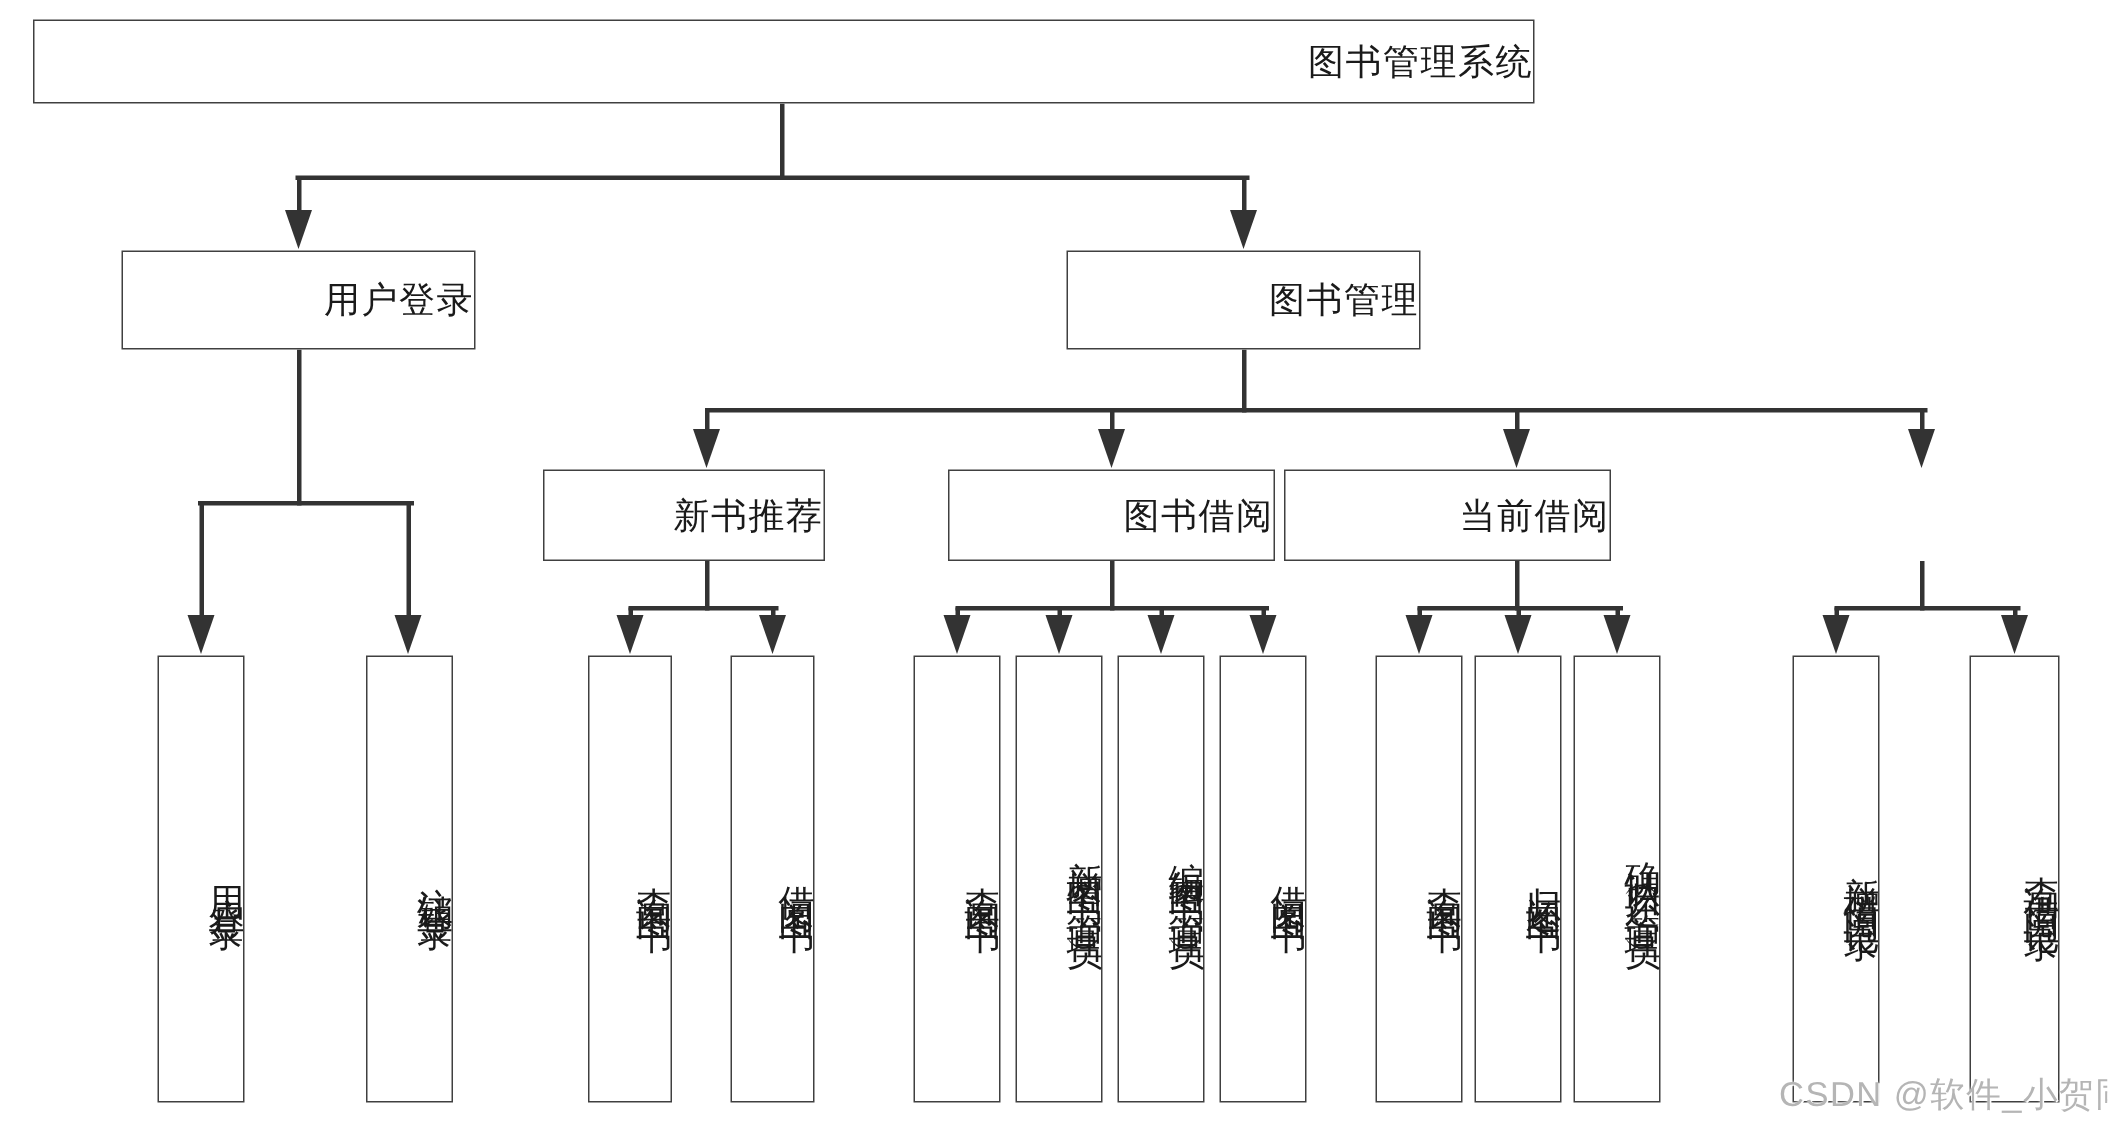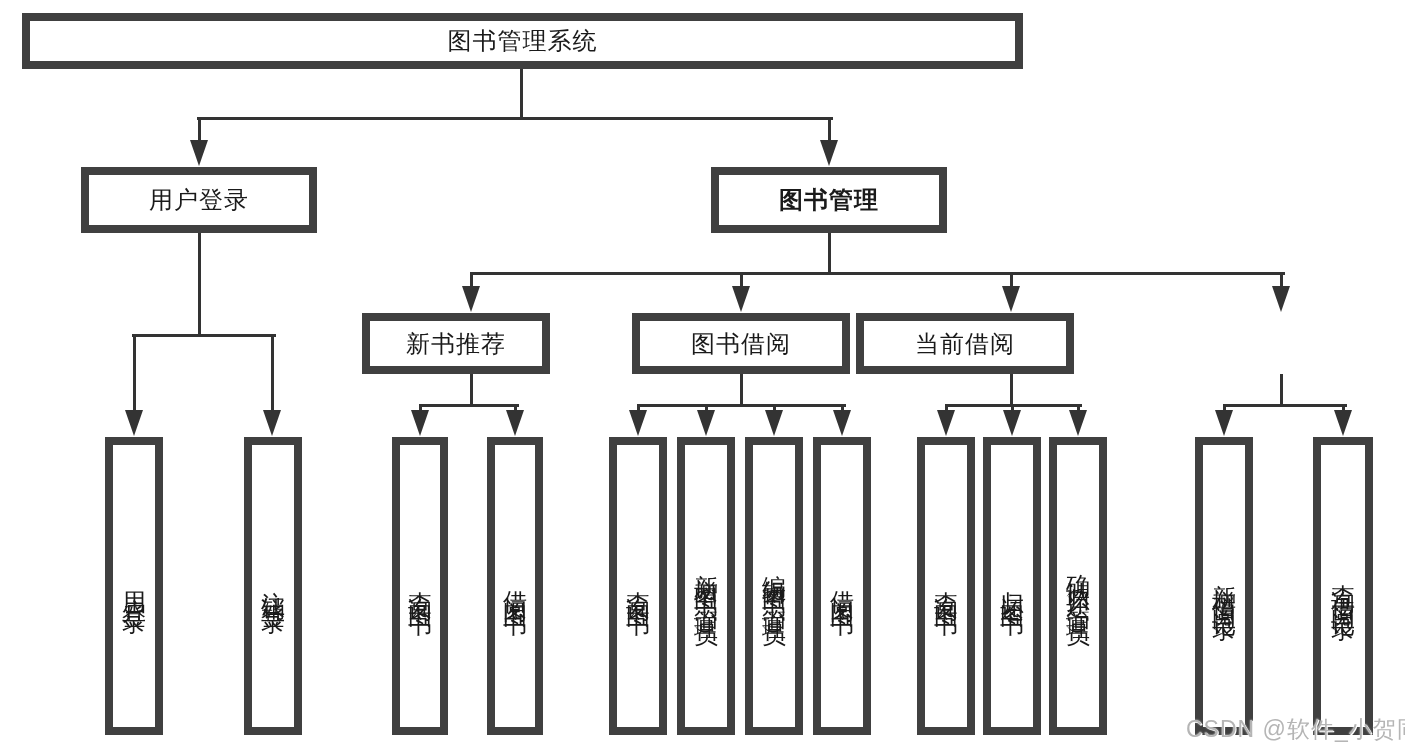--- a/index.html
+++ b/index.html
@@ -2,21 +2,21 @@
 <html><head>
 <meta charset="utf-8">
 <style>
   html,body { margin:0; padding:0; background:#ffffff; }
   #canvas {
     position:relative; width:1405px; height:747px; background:#ffffff;
     font-family:"Liberation Sans","DejaVu Sans",sans-serif; overflow:hidden;
   }
   .box {
     position:absolute; box-sizing:border-box; background:#ffffff;
-    border:8px solid #404040; display:flex; align-items:center; justify-content:center;
+    border:1px solid #404040; display:flex; align-items:center; justify-content:flex-end;
     color:#1a1a1a; z-index:2;
   }
   .box .lbl { font-size:24px; letter-spacing:1px; white-space:nowrap; }
   .vbox .lbl {
     writing-mode:vertical-rl; text-orientation:mixed;
     letter-spacing:7px; font-size:24px; line-height:1; white-space:nowrap;
   }
   .h-line,.v-line { position:absolute; background:#333333; z-index:1; }
   .arrowhead {
     position:absolute; width:0; height:0; z-index:1;
@@ -34,21 +34,21 @@
 
 <div id="canvas">
 
   <div class="box" style="left:22px; top:13px; width:1001px; height:56px;">
     <span class="lbl">图书管理系统</span>
   </div>
 
   <div class="box" style="left:81px; top:167px; width:236px; height:66px;">
     <span class="lbl">用户登录</span>
   </div>
-  <div class="box" style="left:711px; top:167px; width:236px; height:66px;font-weight:bold;">
+  <div class="box" style="left:711px; top:167px; width:236px; height:66px;">
     <span class="lbl">图书管理</span>
   </div>
 
   <div class="box" style="left:362px; top:313px; width:188px; height:61px;">
     <span class="lbl">新书推荐</span>
   </div>
   <div class="box" style="left:632px; top:313px; width:218px; height:61px;">
     <span class="lbl">图书借阅</span>
   </div>
   <div class="box" style="left:856px; top:313px; width:218px; height:61px;">

